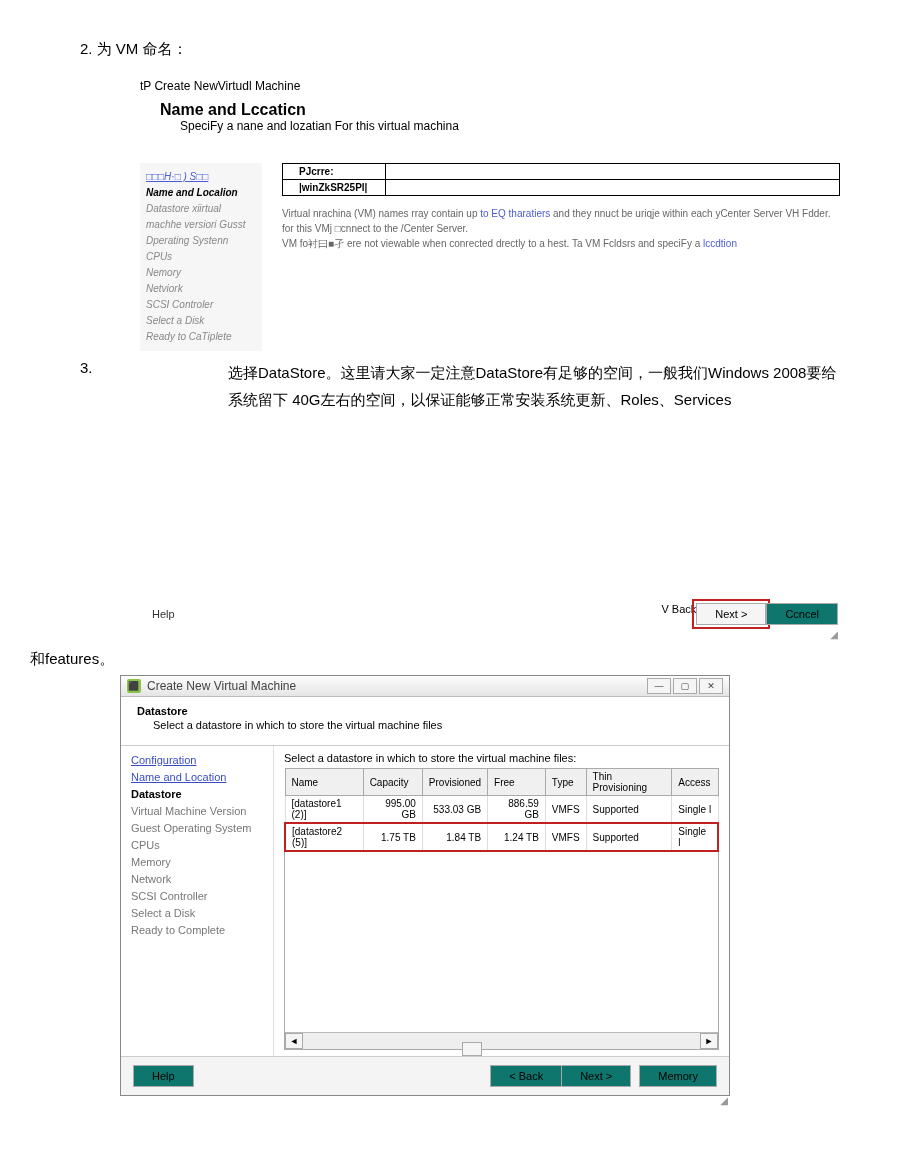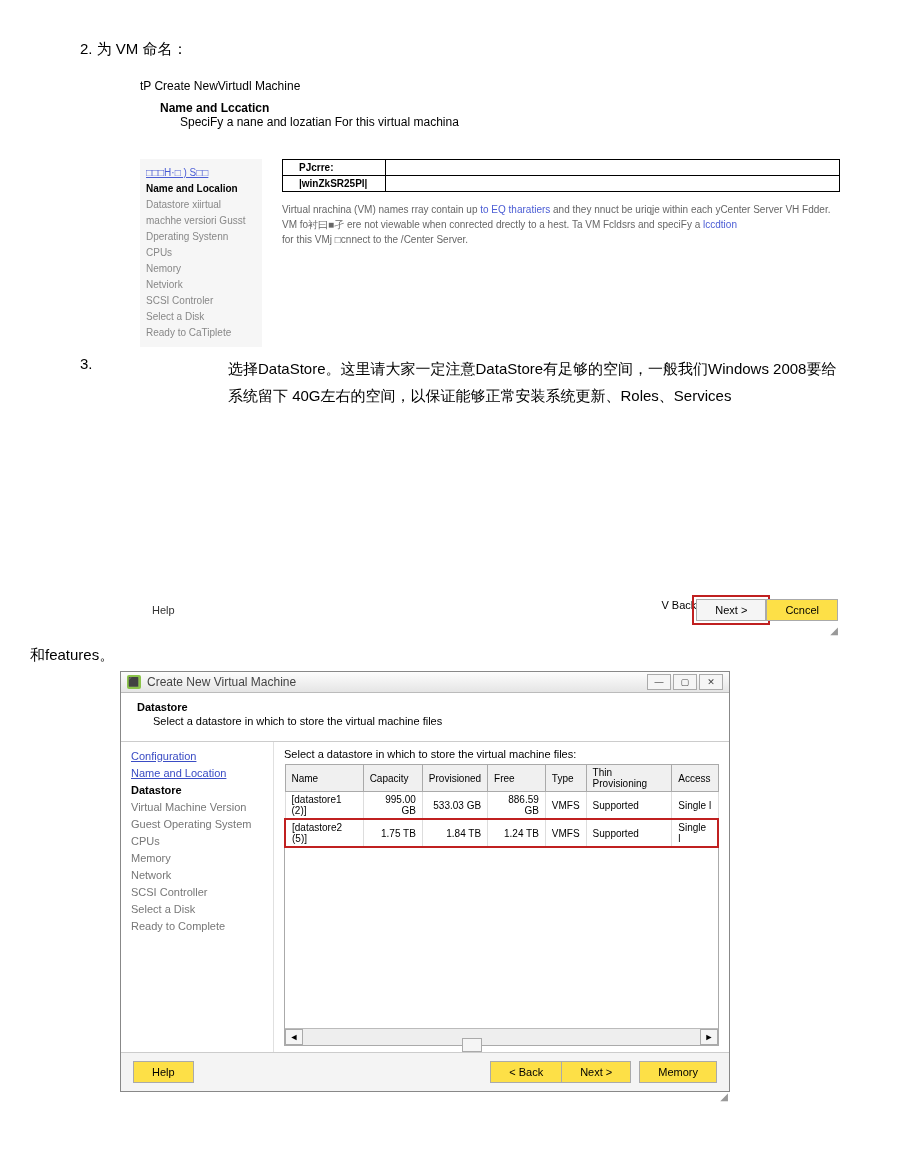--- a/index.html
+++ b/index.html
@@ -25,39 +25,40 @@
   .wizard1 {
     margin-left: 60px;
     margin-bottom: 0;
   }
   .wizard1 .title {
     font-size: 12px;
     margin-bottom: 8px;
   }
   .wizard1 .hdr-title {
     font-weight: bold;
-    font-size: 12px;
+    font-size: 16px;
     margin-left: 20px;
   }
   .wizard1 .hdr-sub {
     font-size: 12px;
     margin-left: 40px;
     margin-bottom: 30px;
   }
   .wizard1-body {
     display: flex;
     align-items: flex-start;
   }
   .sidebar1 {
     width: 110px;
     font-size: 10px;
     color: #888;
     padding: 6px;
     line-height: 1.6;
     background: #f6f6f6;
+    font-style: italic;
   }
   .sidebar1 .link {
     color: #4a5cd4;
     text-decoration: underline;
     font-size: 10px;
   }
   .sidebar1 .current {
     font-weight: bold;
     color: #000;
   }
@@ -102,21 +103,21 @@
   .wizard1-footer .help {
     font-size: 11px;
     color: #333;
   }
   .wizard1-footer .btns {
     display: flex;
     align-items: flex-start;
     gap: 0;
   }
   .btn-flat {
-    background: #fde047;
+    background: #0f766e;
     border: 1px solid #aaa;
     padding: 4px 18px;
     font-size: 11px;
     cursor: pointer;
   }
   .btn-highlight {
     background: #f5f5f5;
     border: 1px solid #aaa;
     padding: 4px 18px;
     font-size: 11px;
@@ -324,24 +325,24 @@
         </tr>
         <tr>
           <td>|winZkSR25Pl|</td>
           <td></td>
         </tr>
       </tbody>
         </table>
       <div class="hint">
         <span>Virtual nrachina (VM) names rray contain up </span><a>to EQ tharatiers</a><span> and they nnuct be uriqje within each yCenter Server VH Fdder.</span>
       </div>
+      <div class="hint">for this VMj □cnnect to the /Center Server.</div>
       <div class="hint">
         <span>VM fo衬曰■孑 ere not viewable when conrected drectly to a hest. Ta         VM Fcldsrs and speciFy a </span><a>lccdtion</a>
       </div>
-      <div class="hint">for this VMj □cnnect to the /Center Server.</div>
 
     </div>
   </div>
 </div>
 
 <div style="display:flex; margin-top:6px;">
   <span class="list-num" style="margin-top:2px;">3.</span>
   <div style="width:120px;"></div>
   <div class="overlay-text" style="flex:1; margin-left:-12px;">选择DataStore。这里请大家一定注意DataStore有足够的空间，一般我们Windows 2008要给系统留下 40G左右的空间，以保证能够正常安装系统更新、Roles、Services</div>
 </div>

